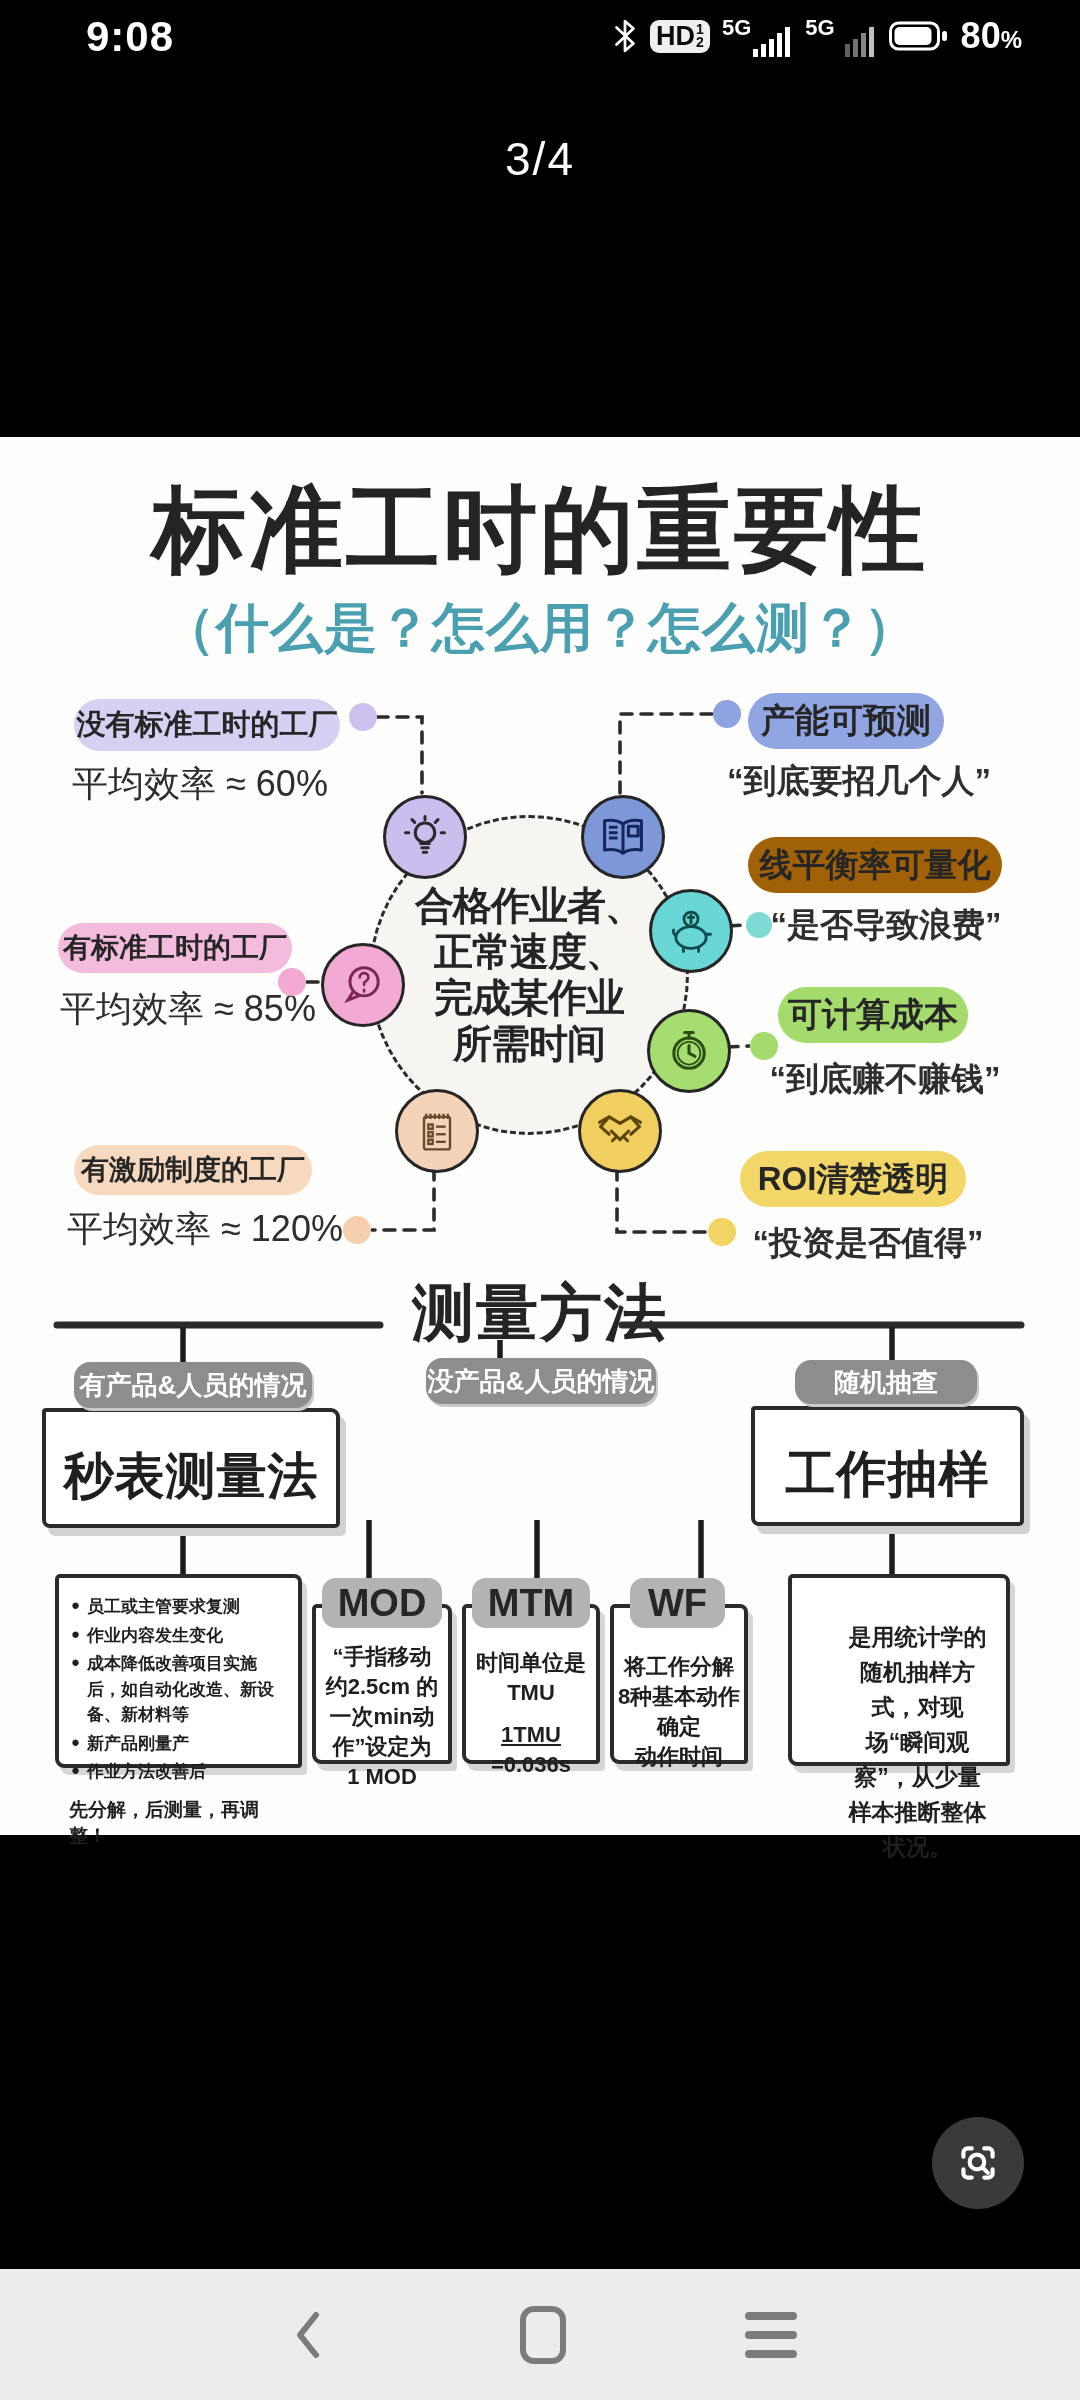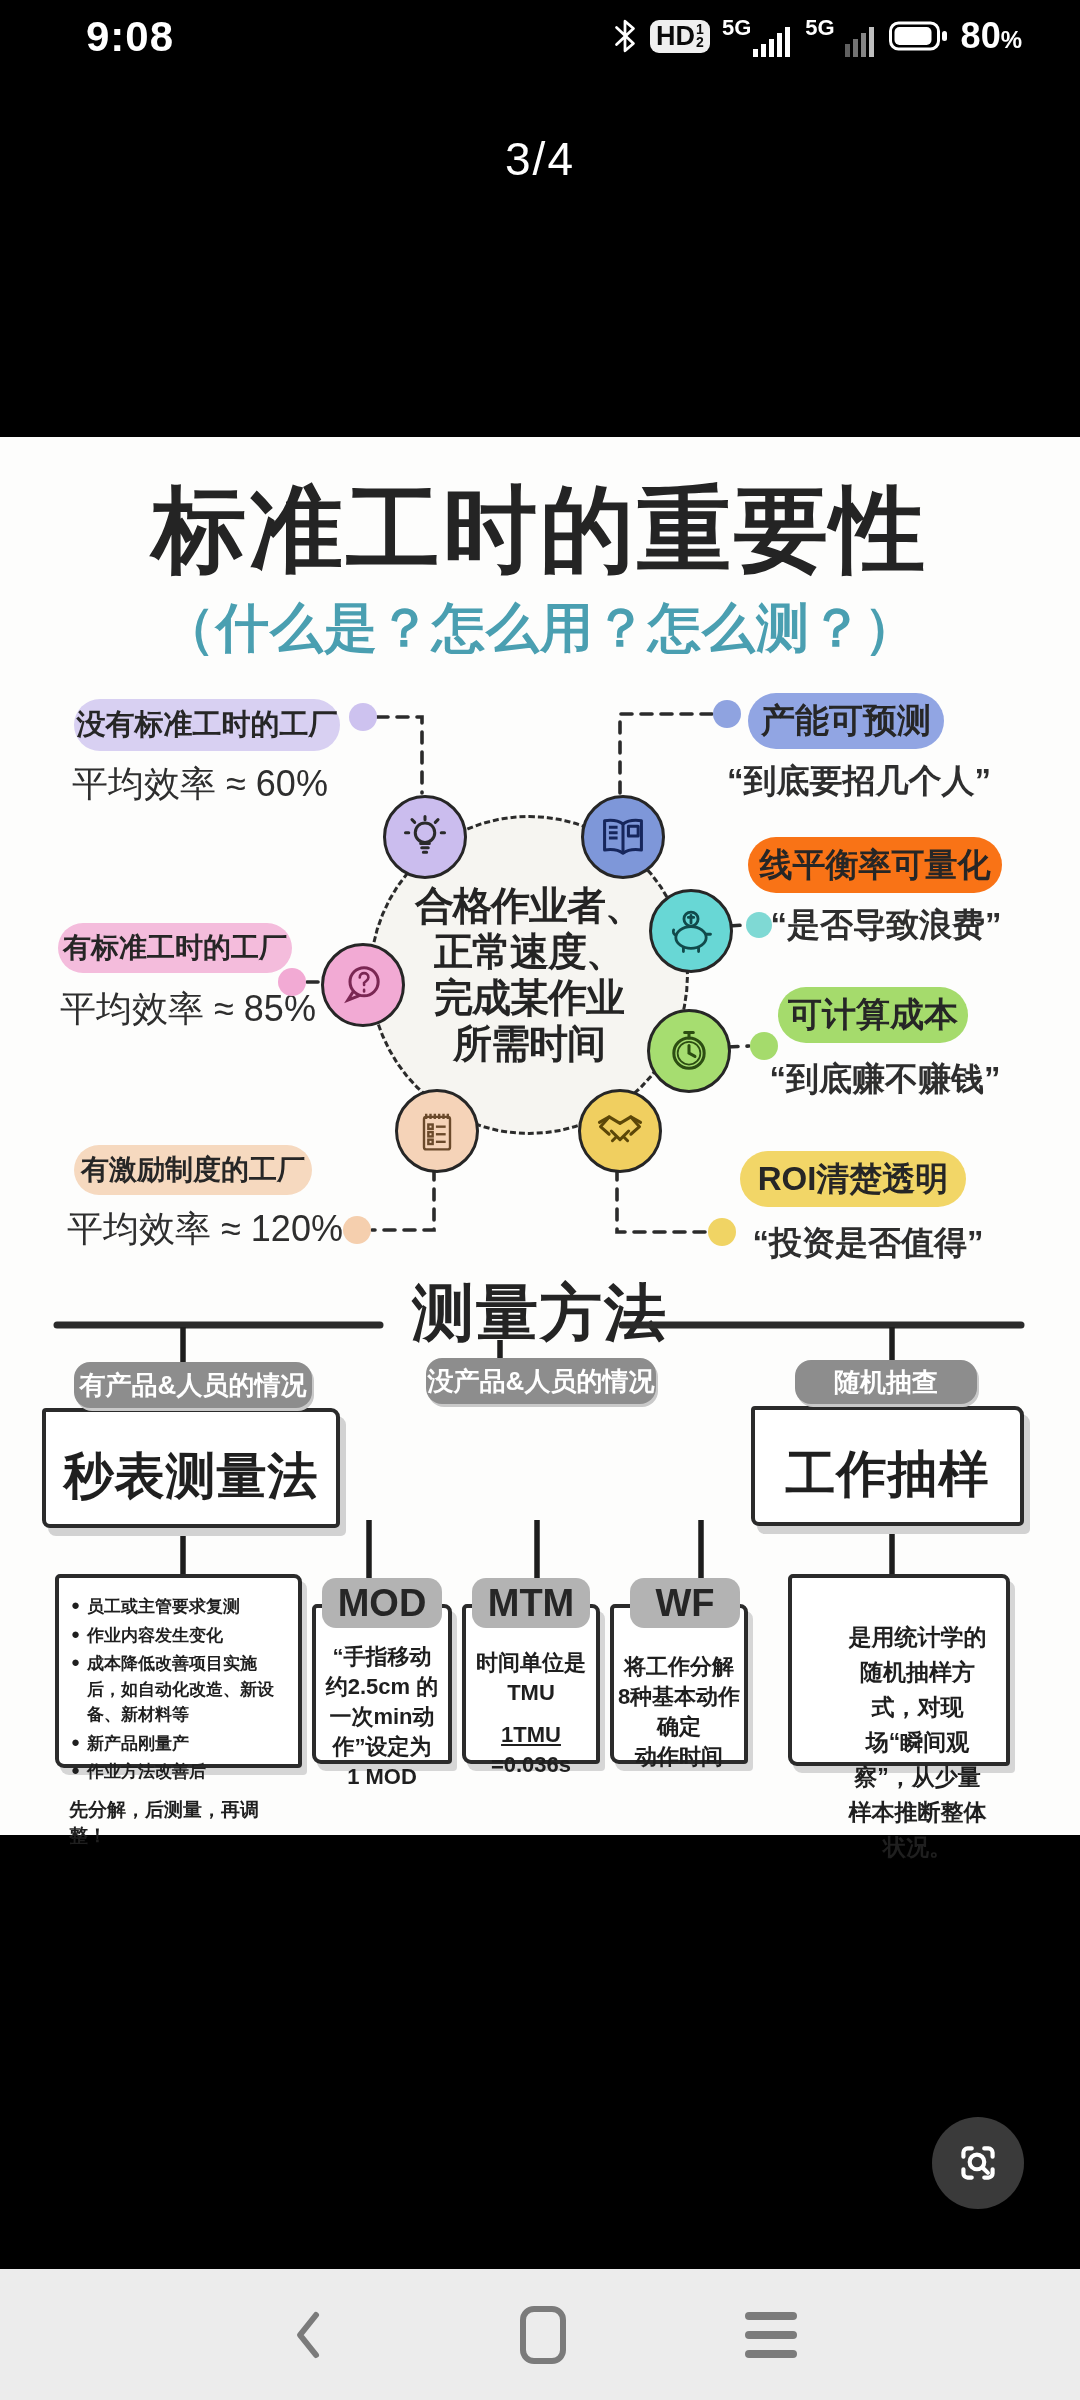--- a/index.html
+++ b/index.html
@@ -170,21 +170,21 @@
 
     <div class="pill" style="left: 58px; top: 486px; width: 234px; height: 50px; font-size: 28px; background-color: rgb(244, 188, 220);">有标准工时的工厂</div>
     <div class="eff-val" style="left:38px;top:548px;width:300px;">平均效率 ≈ 85%</div>
 
     <div class="pill" style="left: 74px; top: 708px; width: 238px; height: 50px; font-size: 28px; background-color: rgb(246, 217, 191);">有激励制度的工厂</div>
     <div class="eff-val" style="left:50px;top:768px;width:310px;">平均效率 ≈ 120%</div>
 
     <div class="pill" style="left: 748px; top: 256px; width: 196px; height: 56px; font-size: 34px; border-radius: 30px; background-color: rgb(145, 165, 227);">产能可预测</div>
     <div class="quote-val" style="left:714px;top:322px;width:290px;">“到底要招几个人”</div>
 
-    <div class="pill" style="left: 748px; top: 400px; width: 254px; height: 56px; font-size: 33px; border-radius: 30px; background-color: #f97316;">线平衡率可量化</div>
+    <div class="pill" style="left: 748px; top: 400px; width: 254px; height: 56px; font-size: 33px; border-radius: 30px; background-color: #a16207;">线平衡率可量化</div>
     <div class="quote-val" style="left:758px;top:466px;width:256px;">“是否导致浪费”</div>
 
     <div class="pill" style="left: 778px; top: 550px; width: 190px; height: 56px; font-size: 34px; border-radius: 30px; background-color: rgb(165, 219, 108);">可计算成本</div>
     <div class="quote-val" style="left:752px;top:620px;width:266px;">“到底赚不赚钱”</div>
 
     <div class="pill" style="left: 740px; top: 714px; width: 226px; height: 56px; font-size: 33px; border-radius: 30px; background-color: rgb(242, 214, 103);">ROI清楚透明</div>
     <div class="quote-val" style="left:738px;top:784px;width:260px;">“投资是否值得”</div>
 
     <div class="center-circle">
       <div>合格作业者、</div>
@@ -319,21 +319,21 @@
     <div class="ptm-tag" style="left:472px;top:1141px;width:118px;height:50px;">MTM</div>
     <div class="dbox" style="left:462px;top:1167px;width:138px;height:160px;">
       <div class="ptm-body" style="top:40px;">
         <div>时间单位是</div>
         <div>TMU</div>
         <div class="gap">1TMU</div>
         <div>=0.036s</div>
       </div>
     </div>
 
-    <div class="ptm-tag" style="left:630px;top:1141px;width:110px;height:50px;">WF</div>
+    <div class="ptm-tag" style="left:630px;top:1141px;width:95px;height:50px;">WF</div>
     <div class="dbox" style="left:610px;top:1167px;width:138px;height:160px;">
       <div class="ptm-body" style="top:44px;">
         <div>将工作分解</div>
         <div>8种基本动作</div>
         <div>确定</div>
         <div>动作时间</div>
       </div>
     </div>
 
     <div class="dbox" style="left:788px;top:1137px;width:222px;height:192px;">

